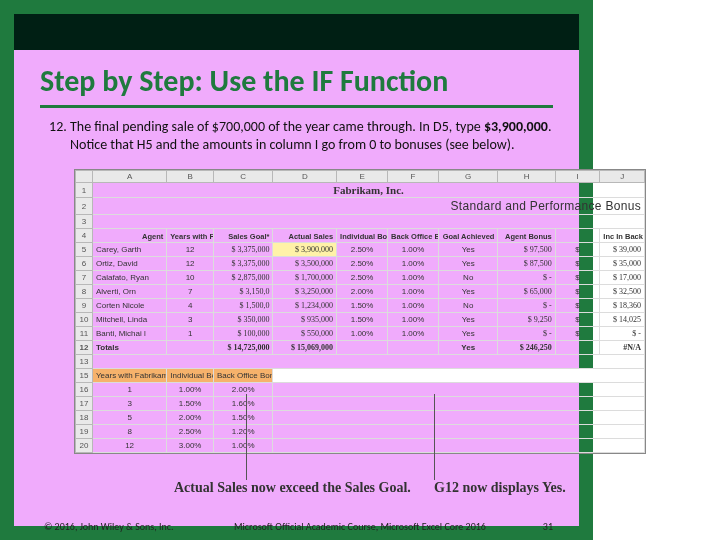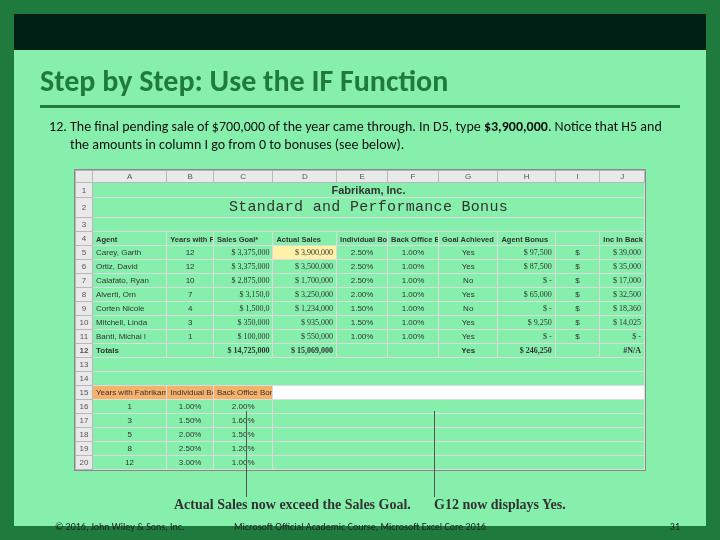--- a/index.html
+++ b/index.html
@@ -5,25 +5,25 @@
   html, body {
     margin: 0;
     padding: 0;
     width: 720px;
     height: 540px;
     font-family: Calibri, Arial, sans-serif;
     background: #fff;
   }
   .slide-frame {
     box-sizing: border-box;
-    width: 720px;
+    width: 593px;
     height: 540px;
     border: 14px solid #1f7a3e;
     position: relative;
-    background: #86efac;
+    background: #f0abfc;
   }
   .dark-band {
     position: absolute;
     left: 0;
     right: 0;
     top: 0;
     height: 36px;
     background: #001f14;
   }
   .content {
@@ -94,34 +94,34 @@
     border: 1px solid #b8b8b8 !important;
     text-align: center;
     color: #555;
     width: 14px;
   }
   .center { text-align: center; }
   .right { text-align: right; font-family: Liberation Serif, serif; }
   .bold-row td { font-weight: 700; }
   .orange-row td { background: #f6b26b; margin-top: 36px; }
   .company-title {
-    font-family: Liberation Sans, sans-serif;
+    font-family: Liberation Serif, serif;
     font-size: 11px;
     text-align: center;
     font-weight: 700;
     color: #333;
   }
   .subhead {
-    font-family: Liberation Mono, monospace;
-    font-size: 15px;
-    text-align: center;
+    font-family: Liberation Sans, sans-serif;
+    font-size: 12px;
+    text-align: right;
     color: #333;
     letter-spacing: 0.3px;
   }
-  .hdr-cell { font-size: 7.5px; font-weight: 700; line-height: 1.05; text-align: left; vertical-align: bottom; }
+  .hdr-cell { font-size: 7.5px; font-weight: 700; line-height: 1.05; text-align: right; vertical-align: bottom; }
   .yellow { background: #fff2a8; }
 
   .annotations {
     position: relative;
     margin: 10px 0 0 34px;
     width: 570px;
     height: 30px;
   }
   .ann-label {
     position: absolute;
@@ -136,21 +136,21 @@
   }
 
   .footer {
     position: absolute;
     left: 26px;
     right: 26px;
     bottom: 6px;
     font-size: 10px;
     color: #222;
   }
-  .footer .copyright { position: absolute; left: 15px; }
+  .footer .copyright { position: absolute; left: 4px; }
   .footer .course { position: absolute; left: 194px; }
   .footer .pagenum { position: absolute; right: 0; }
 </style>
 </head>
 <body>
 
 <div class="slide-frame">
   <div class="dark-band"></div>
 
   <div class="content">
@@ -324,24 +324,20 @@
               <td></td>
               <td class="center">Yes</td>
               <td class="right">$ 246,250</td>
               <td></td>
               <td class="right">#N/A</td>
             </tr>
         <tr>
               <td class="rowhdr">13</td>
               <td colspan="10"></td>
             </tr>
-        <tr>
-              <td class="rowhdr">14</td>
-              <td colspan="10"></td>
-            </tr>
         <tr class="orange-row">
               <td class="rowhdr" style="background:#e9e9e9">15</td>
               <td class="center">Years with Fabrikam</td>
               <td class="center">Individual
 Bonus</td>
               <td class="center">Back Office
 Bonus</td>
               <td colspan="7" style="background:#fff"></td>
             </tr>
         <tr>

